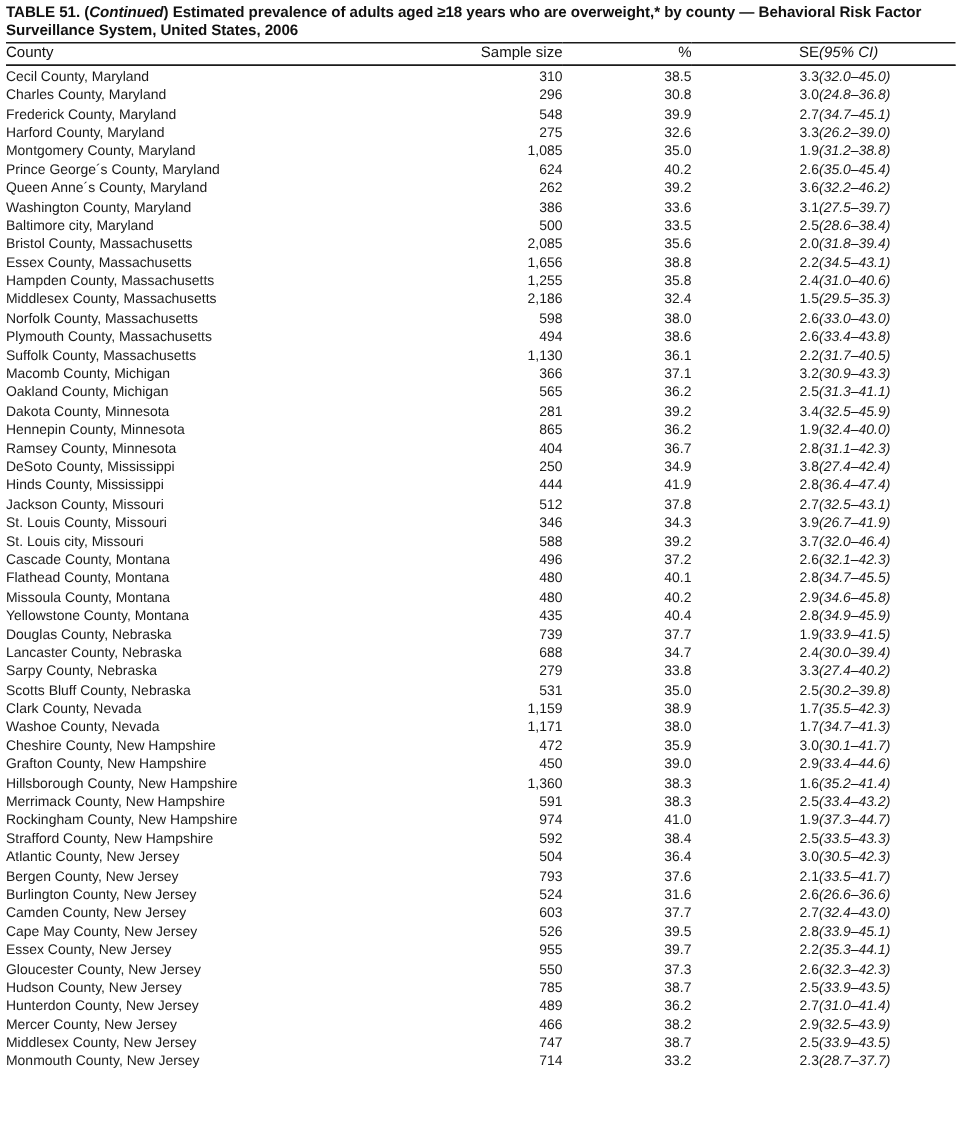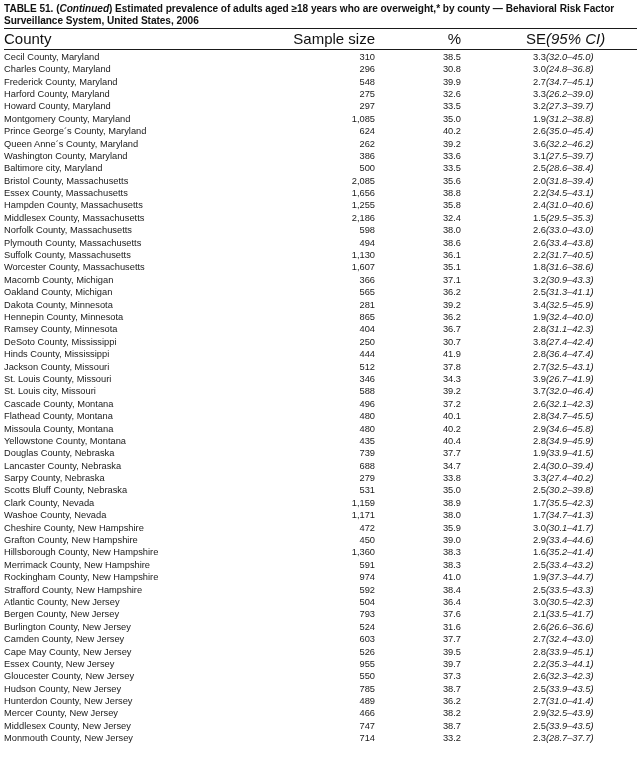--- a/index.html
+++ b/index.html
@@ -41,21 +41,21 @@
   }
   
   table.data {
     border-collapse: collapse;
     width: 633px;
     table-layout: fixed;
     font-size: 9.3px;
   }
   table.data thead th {
     font-weight: normal;
-    font-size: 15px;
+    font-size: 10px;
     padding: 1px 0 2px 0;
     border-top: 1.6px solid #1a1a1a;
     border-bottom: 1.1px solid #1a1a1a;
     color: #111;
     background: #fff;
   }
   table.data tbody td {
     padding: 0.55px 0 0.55px 0;
     line-height: 11.3px;
     white-space: nowrap;
@@ -128,27 +128,20 @@
           <td class="ci">(34.7–45.1)</td>
         </tr>
         <tr>
           <td class="county">Harford County, Maryland</td>
           <td class="n">275</td>
           <td class="pct">32.6</td>
           <td class="se">3.3</td>
           <td class="ci">(26.2–39.0)</td>
         </tr>
         <tr>
-          <td class="county">Howard County, Maryland</td>
-          <td class="n">297</td>
-          <td class="pct">33.5</td>
-          <td class="se">3.2</td>
-          <td class="ci">(27.3–39.7)</td>
-        </tr>
-        <tr>
           <td class="county">Montgomery County, Maryland</td>
           <td class="n">1,085</td>
           <td class="pct">35.0</td>
           <td class="se">1.9</td>
           <td class="ci">(31.2–38.8)</td>
         </tr>
         <tr>
           <td class="county">Prince George´s County, Maryland</td>
           <td class="n">624</td>
           <td class="pct">40.2</td>
@@ -219,27 +212,20 @@
           <td class="ci">(33.4–43.8)</td>
         </tr>
         <tr>
           <td class="county">Suffolk County, Massachusetts</td>
           <td class="n">1,130</td>
           <td class="pct">36.1</td>
           <td class="se">2.2</td>
           <td class="ci">(31.7–40.5)</td>
         </tr>
         <tr>
-          <td class="county">Worcester County, Massachusetts</td>
-          <td class="n">1,607</td>
-          <td class="pct">35.1</td>
-          <td class="se">1.8</td>
-          <td class="ci">(31.6–38.6)</td>
-        </tr>
-        <tr>
           <td class="county">Macomb County, Michigan</td>
           <td class="n">366</td>
           <td class="pct">37.1</td>
           <td class="se">3.2</td>
           <td class="ci">(30.9–43.3)</td>
         </tr>
         <tr>
           <td class="county">Oakland County, Michigan</td>
           <td class="n">565</td>
           <td class="pct">36.2</td>
@@ -263,21 +249,21 @@
         <tr>
           <td class="county">Ramsey County, Minnesota</td>
           <td class="n">404</td>
           <td class="pct">36.7</td>
           <td class="se">2.8</td>
           <td class="ci">(31.1–42.3)</td>
         </tr>
         <tr>
           <td class="county">DeSoto County, Mississippi</td>
           <td class="n">250</td>
-          <td class="pct">30.7</td>
+          <td class="pct">34.9</td>
           <td class="se">3.8</td>
           <td class="ci">(27.4–42.4)</td>
         </tr>
         <tr>
           <td class="county">Hinds County, Mississippi</td>
           <td class="n">444</td>
           <td class="pct">41.9</td>
           <td class="se">2.8</td>
           <td class="ci">(36.4–47.4)</td>
         </tr>

